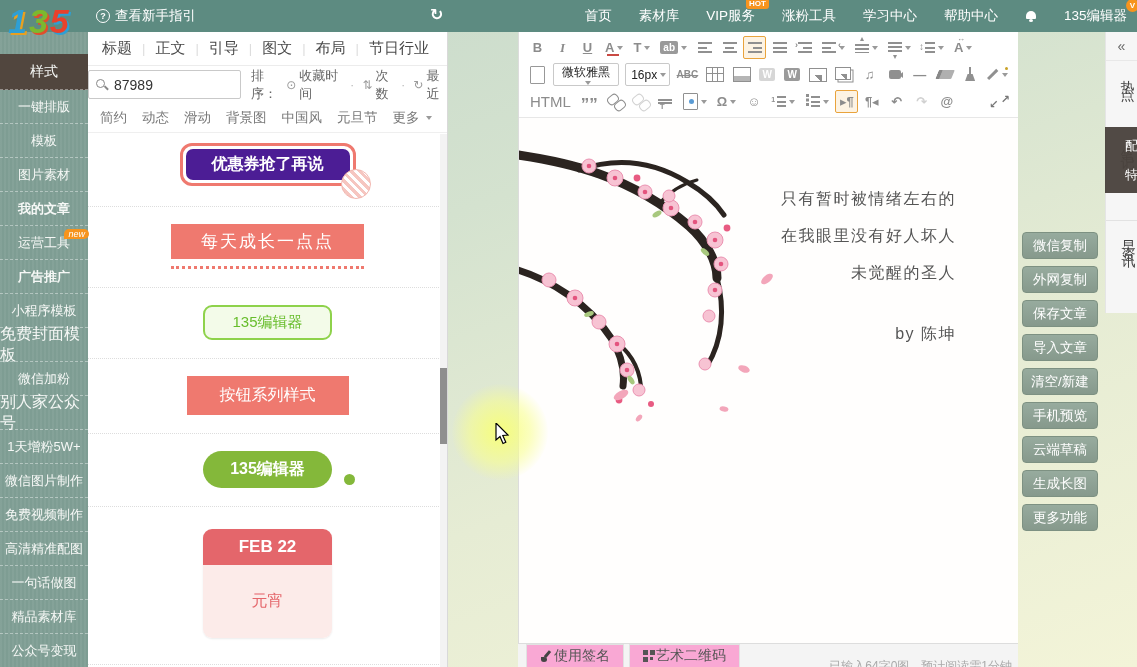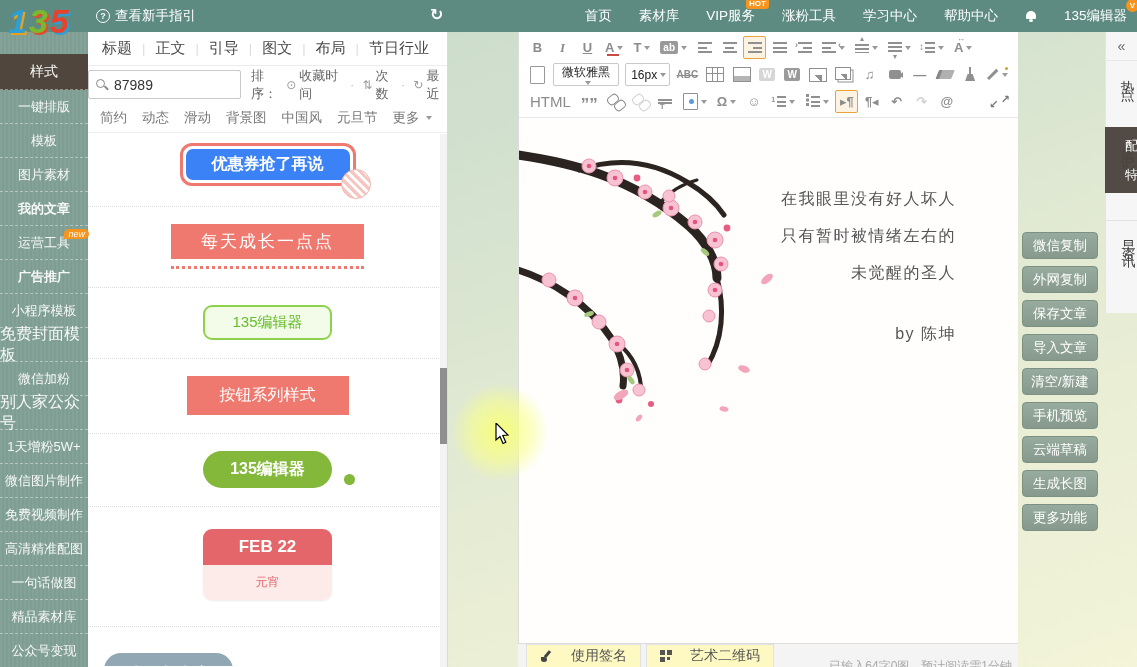--- a/index.html
+++ b/index.html
@@ -69,21 +69,21 @@
   .filters { display:flex; align-items:center; height:30px; padding-left:12px; gap:15px;
     border-bottom:1px solid #efefef; }
   .filter-item { font-size:13.5px; color:#777; display:inline-flex; align-items:center; gap:3px; cursor:pointer; }
   .tpl-list { position:relative; height:533px; overflow:hidden; }
   .tpl-item { text-align:center; padding:17px 12px 18px; border-bottom:1px dotted #ddd; cursor:pointer; }
   .tpl-inner { display:inline-block; position:relative; }
   .tpl-date { display:none; }
   
   .t-coupon { padding:10px 0 20px; }
   .t-coupon .tpl-inner { border:3px solid #ef796f; border-radius:12px; padding:3px; }
-  .t-coupon .tpl-label { display:block; background:#3b82f6; color:#fff; font-weight:bold;
+  .t-coupon .tpl-label { display:block; background:#4c1d95; color:#fff; font-weight:bold;
     font-size:16px; padding:5px 26px; border-radius:7px; }
   .tpl-circle { position:absolute; right:-18px; bottom:-16px; width:30px; height:30px; border-radius:50%;
     background:repeating-linear-gradient(45deg,#f6c6c0 0 3px,#fff 3px 6px); border:1px solid #f2b7b0; }
   
   .t-growth .tpl-inner { border-bottom:3px dotted #ef796f; padding-bottom:7px; }
   .t-growth .tpl-label { display:block; background:#ef796f; color:#fff; font-size:17px;
     padding:6px 30px; letter-spacing:2px; }
   
   .t-greenline .tpl-label { display:inline-block; border:2px solid #8ed24b; background:#f3fbe9;
     color:#67bd2b; font-size:15px; padding:6px 27px; border-radius:9px; }
@@ -93,21 +93,21 @@
   
   .t-pill .tpl-label { display:inline-block; background:#84b83a; color:#fff; font-weight:bold;
     font-size:16px; padding:8px 27px; border-radius:20px; }
   .tpl-dot { position:absolute; right:-23px; bottom:3px; width:11px; height:11px;
     border-radius:50%; background:#84b83a; }
   
   .t-cal { padding:22px 0; }
   .t-cal .tpl-inner { border-radius:9px; overflow:hidden; box-shadow:0 1px 2px rgba(0,0,0,.08); }
   .t-cal .tpl-date { display:block; background:#e4666b; color:#fff; font-weight:bold;
     font-size:17px; padding:8px 36px; }
-  .t-cal .tpl-label { display:block; background:#fcebe9; color:#e4666b; font-size:12px; padding:9px 18px; }
+  .t-cal .tpl-label { display:block; background:#fcebe9; color:#e4666b; font-size:16px; padding:26px 18px; }
   
   .t-tag { text-align:left; padding:26px 0 26px 16px; }
   .t-tag .tpl-label { display:inline-block; background:#92a7b4; color:#fff; font-weight:bold;
     font-size:17px; padding:10px 22px 13px; border-radius:17px 17px 24px 0; }
   
   .pscroll-track { position:absolute; right:0; top:102px; bottom:0; width:7px; background:#f3f3f3; }
   .pscroll-thumb { position:absolute; right:0; top:234px; width:7px; height:76px; background:#8f8f8f; }
 
   
   .editor { position:absolute; left:518px; top:32px; width:500px; height:611px; background:#fff;
@@ -200,22 +200,22 @@
   
   .editor-content { position:relative; width:100%; height:527px; background:#fffefd; overflow:hidden; }
   .blossom { position:absolute; left:0; top:0; pointer-events:none; }
   .poem { position:absolute; right:62px; top:62px; text-align:right; color:#555;
     font-size:16px; line-height:37px; letter-spacing:1.5px; z-index:2; }
   .byline { margin-top:24px; }
 
   
   .efooter { position:absolute; left:518px; top:643px; width:500px; height:24px; background:#f4f4f4;
     border-top:1px solid #ddd; display:flex; align-items:center; padding-left:8px; z-index:15; }
-  .ftab { background:#fef9c3; border:1px solid #e2e2e2; border-bottom:none; height:23px;
-    display:inline-flex; align-items:center; gap:18px; padding:0 13px; font-size:14px; color:#555;
+  .ftab { background:#f9a8d4; border:1px solid #e2e2e2; border-bottom:none; height:23px;
+    display:inline-flex; align-items:center; gap:1px; padding:0 13px; font-size:14px; color:#555;
     margin-right:5px; cursor:pointer;justify-content:flex-end; }
   .i-brush { position:relative; width:13px; height:13px; display:inline-block; }
   .i-brush::before { content:""; position:absolute; left:6px; top:0; width:2.5px; height:8px;
     background:#444; transform:rotate(40deg); }
   .i-brush::after { content:""; position:absolute; left:1px; top:7px; width:6px; height:5px;
     background:#444; border-radius:0 60% 60% 60%; }
   .i-qr { width:12px; height:12px; display:inline-block;
     background:linear-gradient(#555,#555) 0 0/5px 5px no-repeat,linear-gradient(#555,#555) 7px 0/5px 5px no-repeat,
       linear-gradient(#555,#555) 0 7px/5px 5px no-repeat,linear-gradient(#555,#555) 7px 7px/3px 3px no-repeat; }
   .fstatus { position:absolute; right:6px; top:14px; font-size:12px; color:#a9a9a9; }
@@ -857,22 +857,22 @@
           <ellipse cx="225" cy="251" rx="6" ry="3.4" transform="rotate(20 225 251)"></ellipse>
           <ellipse cx="248" cy="161" rx="7" ry="3.6" transform="rotate(-40 248 161)"></ellipse>
           <ellipse cx="205" cy="291" rx="4.5" ry="2.6" transform="rotate(10 205 291)"></ellipse>
           <ellipse cx="120" cy="300" rx="4" ry="2.4" transform="rotate(-50 120 300)"></ellipse>
         </g>
       </g>
     </svg>
     <div class="poem">
       <div>
 
-      <div class="poem-line">在我眼里没有好人坏人</div>
-          <div class="poem-line">只有暂时被情绪左右的</div>
+      <div class="poem-line">只有暂时被情绪左右的</div>
+          <div class="poem-line">在我眼里没有好人坏人</div>
           <div class="poem-line">未觉醒的圣人</div>
         </div>
       <div class="byline">by 陈坤</div>
     </div>
   </div>
 </div>
 
 <div class="efooter">
   <span class="ftab">
     <span class="i-brush"></span>

